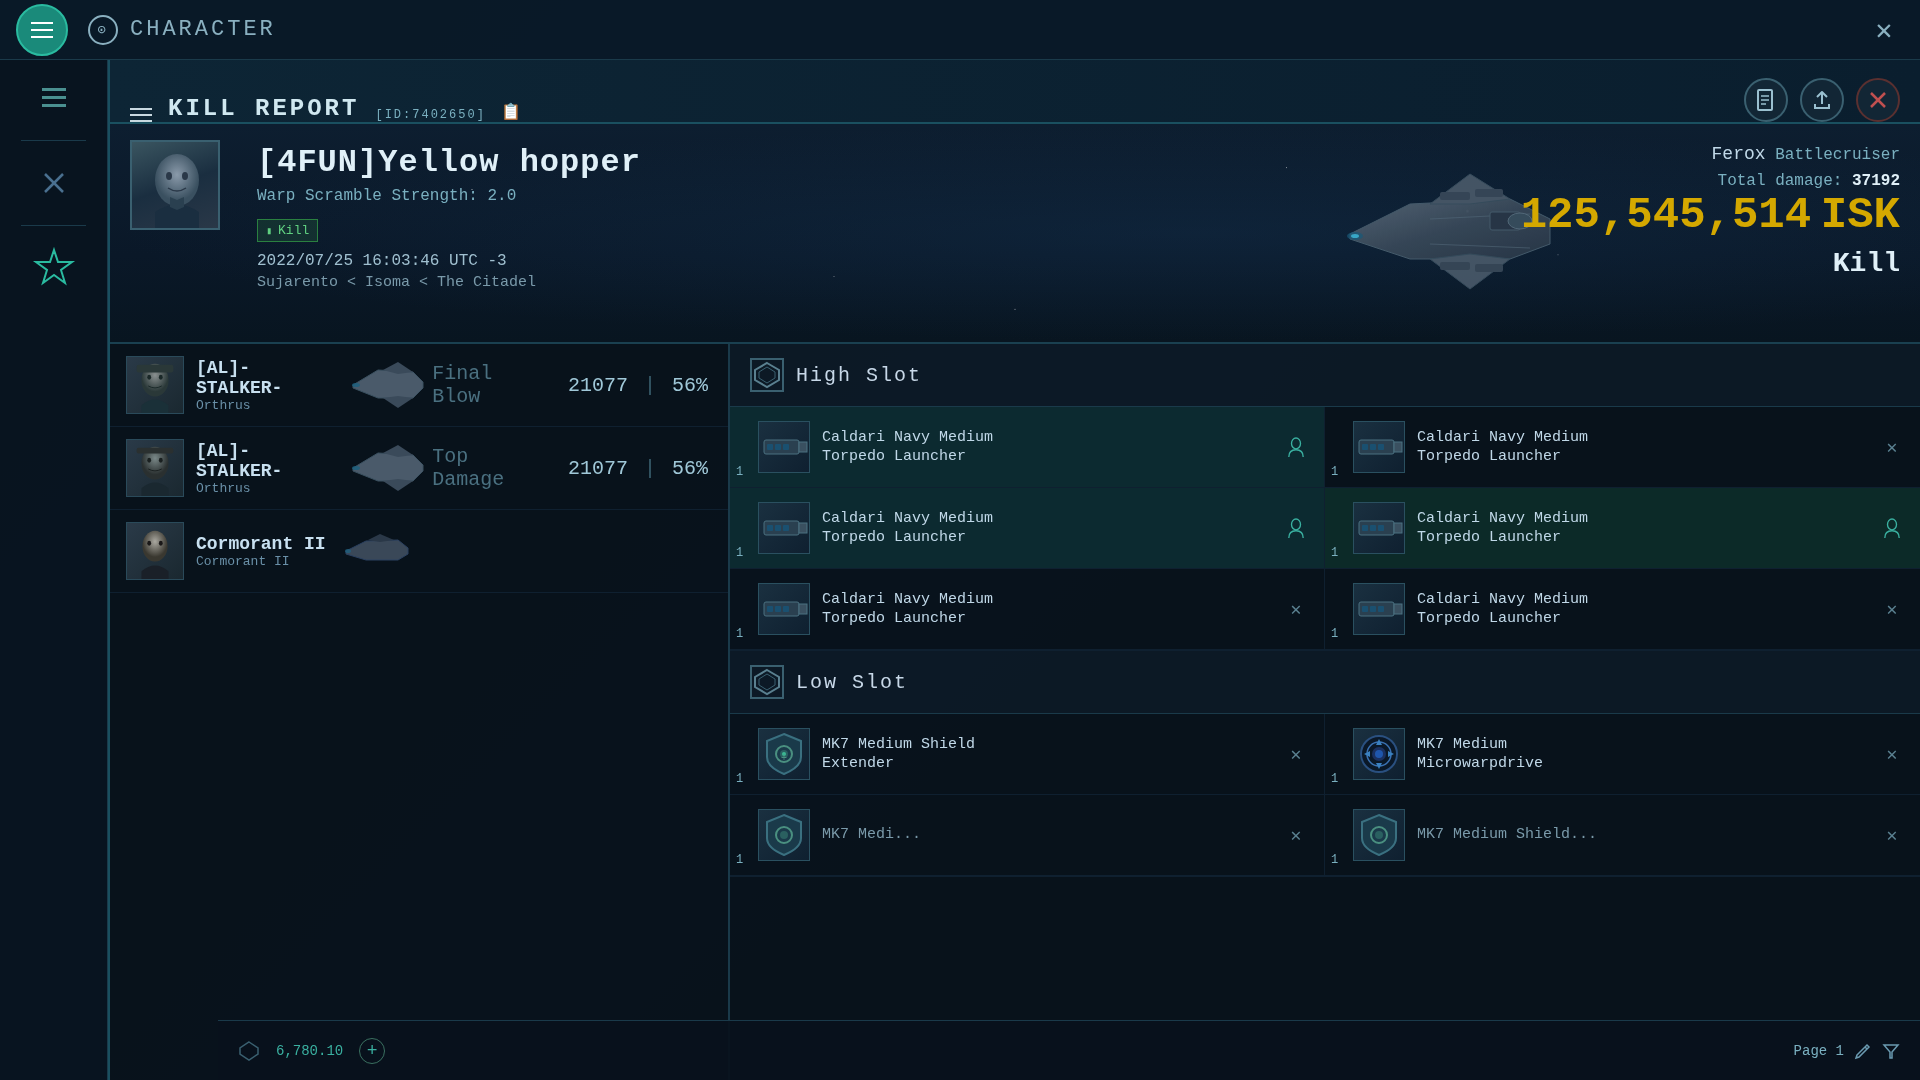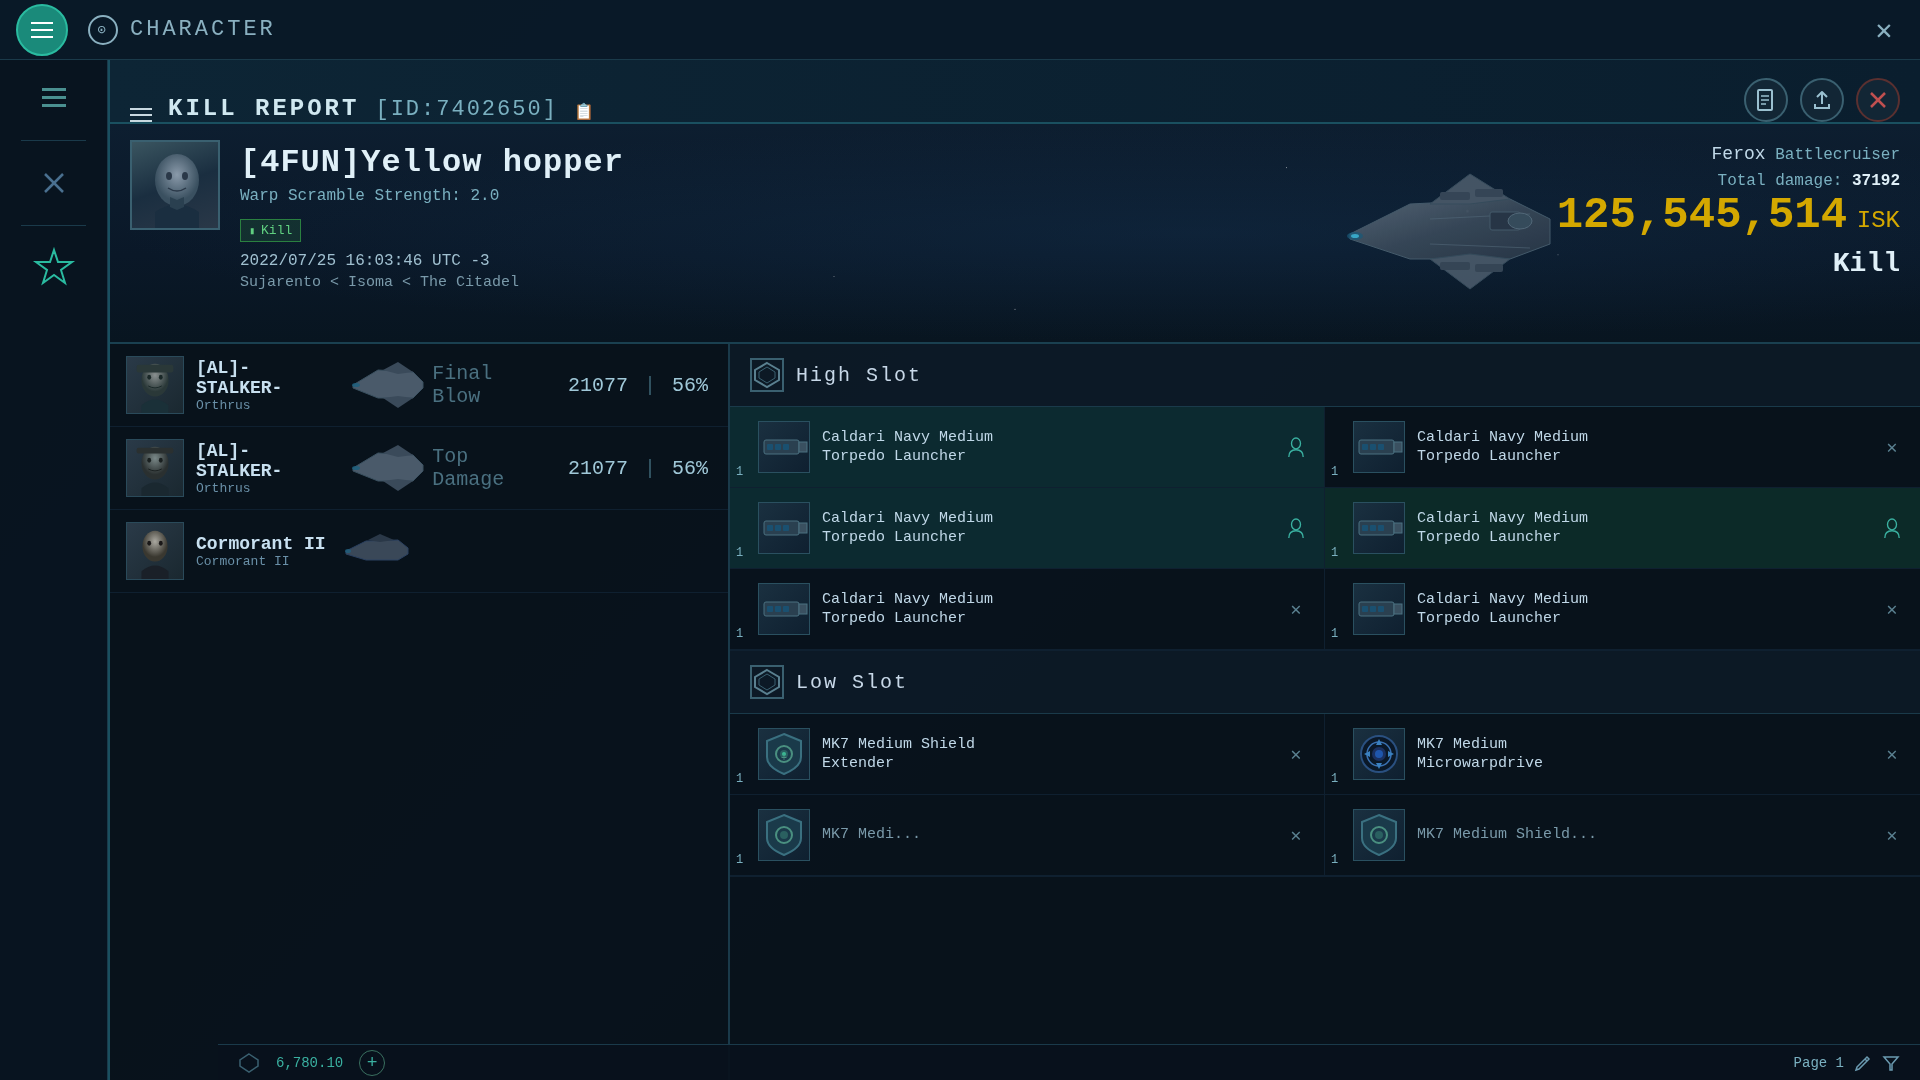--- a/index.html
+++ b/index.html
@@ -165,21 +165,21 @@
     }
 
     .panel-title {
       font-size: 24px;
       color: #d0e8f0;
       letter-spacing: 3px;
       font-weight: bold;
     }
 
     .panel-id {
-      font-size: 22px;
+      font-size: 12px;
       color: #7ab0c0;
       letter-spacing: 2px;
     }
 
     .panel-actions {
       margin-left: auto;
       display: flex;
       gap: 12px;
     }
 
@@ -247,20 +247,21 @@
       border: 2px solid #3a6070;
       display: flex;
       align-items: center;
       justify-content: center;
       overflow: hidden;
       flex-shrink: 0;
     }
 
     .victim-details {
       padding-top: 4px;
+      margin-left: 17px;
     }
 
     .victim-name {
       font-size: 32px;
       color: #e0f0f8;
       font-weight: bold;
       letter-spacing: 1px;
     }
 
     .victim-stat {
@@ -347,22 +348,23 @@
     }
 
     .isk-value {
       font-size: 44px;
       color: #d4a800;
       font-weight: bold;
       margin-top: 3px;
     }
 
     .isk-unit {
-      font-size: 24px;
+      font-size: 44px;
       color: #d4a800;
+      font-weight: bold;
     }
 
     .kill-result {
       font-size: 28px;
       color: #e0f0f8;
       margin-top: 8px;
       font-weight: bold;
     }
 
     
@@ -587,21 +589,21 @@
     .item-action.person {
       color: #3ab0a0;
     }
 
     
     .bottom-bar {
       position: absolute;
       bottom: 0;
       left: 108px;
       right: 0;
-      height: 36px;
+      height: 60px;
       background: rgba(8,18,28,0.95);
       border-top: 1px solid #1a3a4a;
       display: flex;
       align-items: center;
       padding: 0 20px;
       gap: 16px;
       font-size: 14px;
       color: #5a8090;
     }
 

